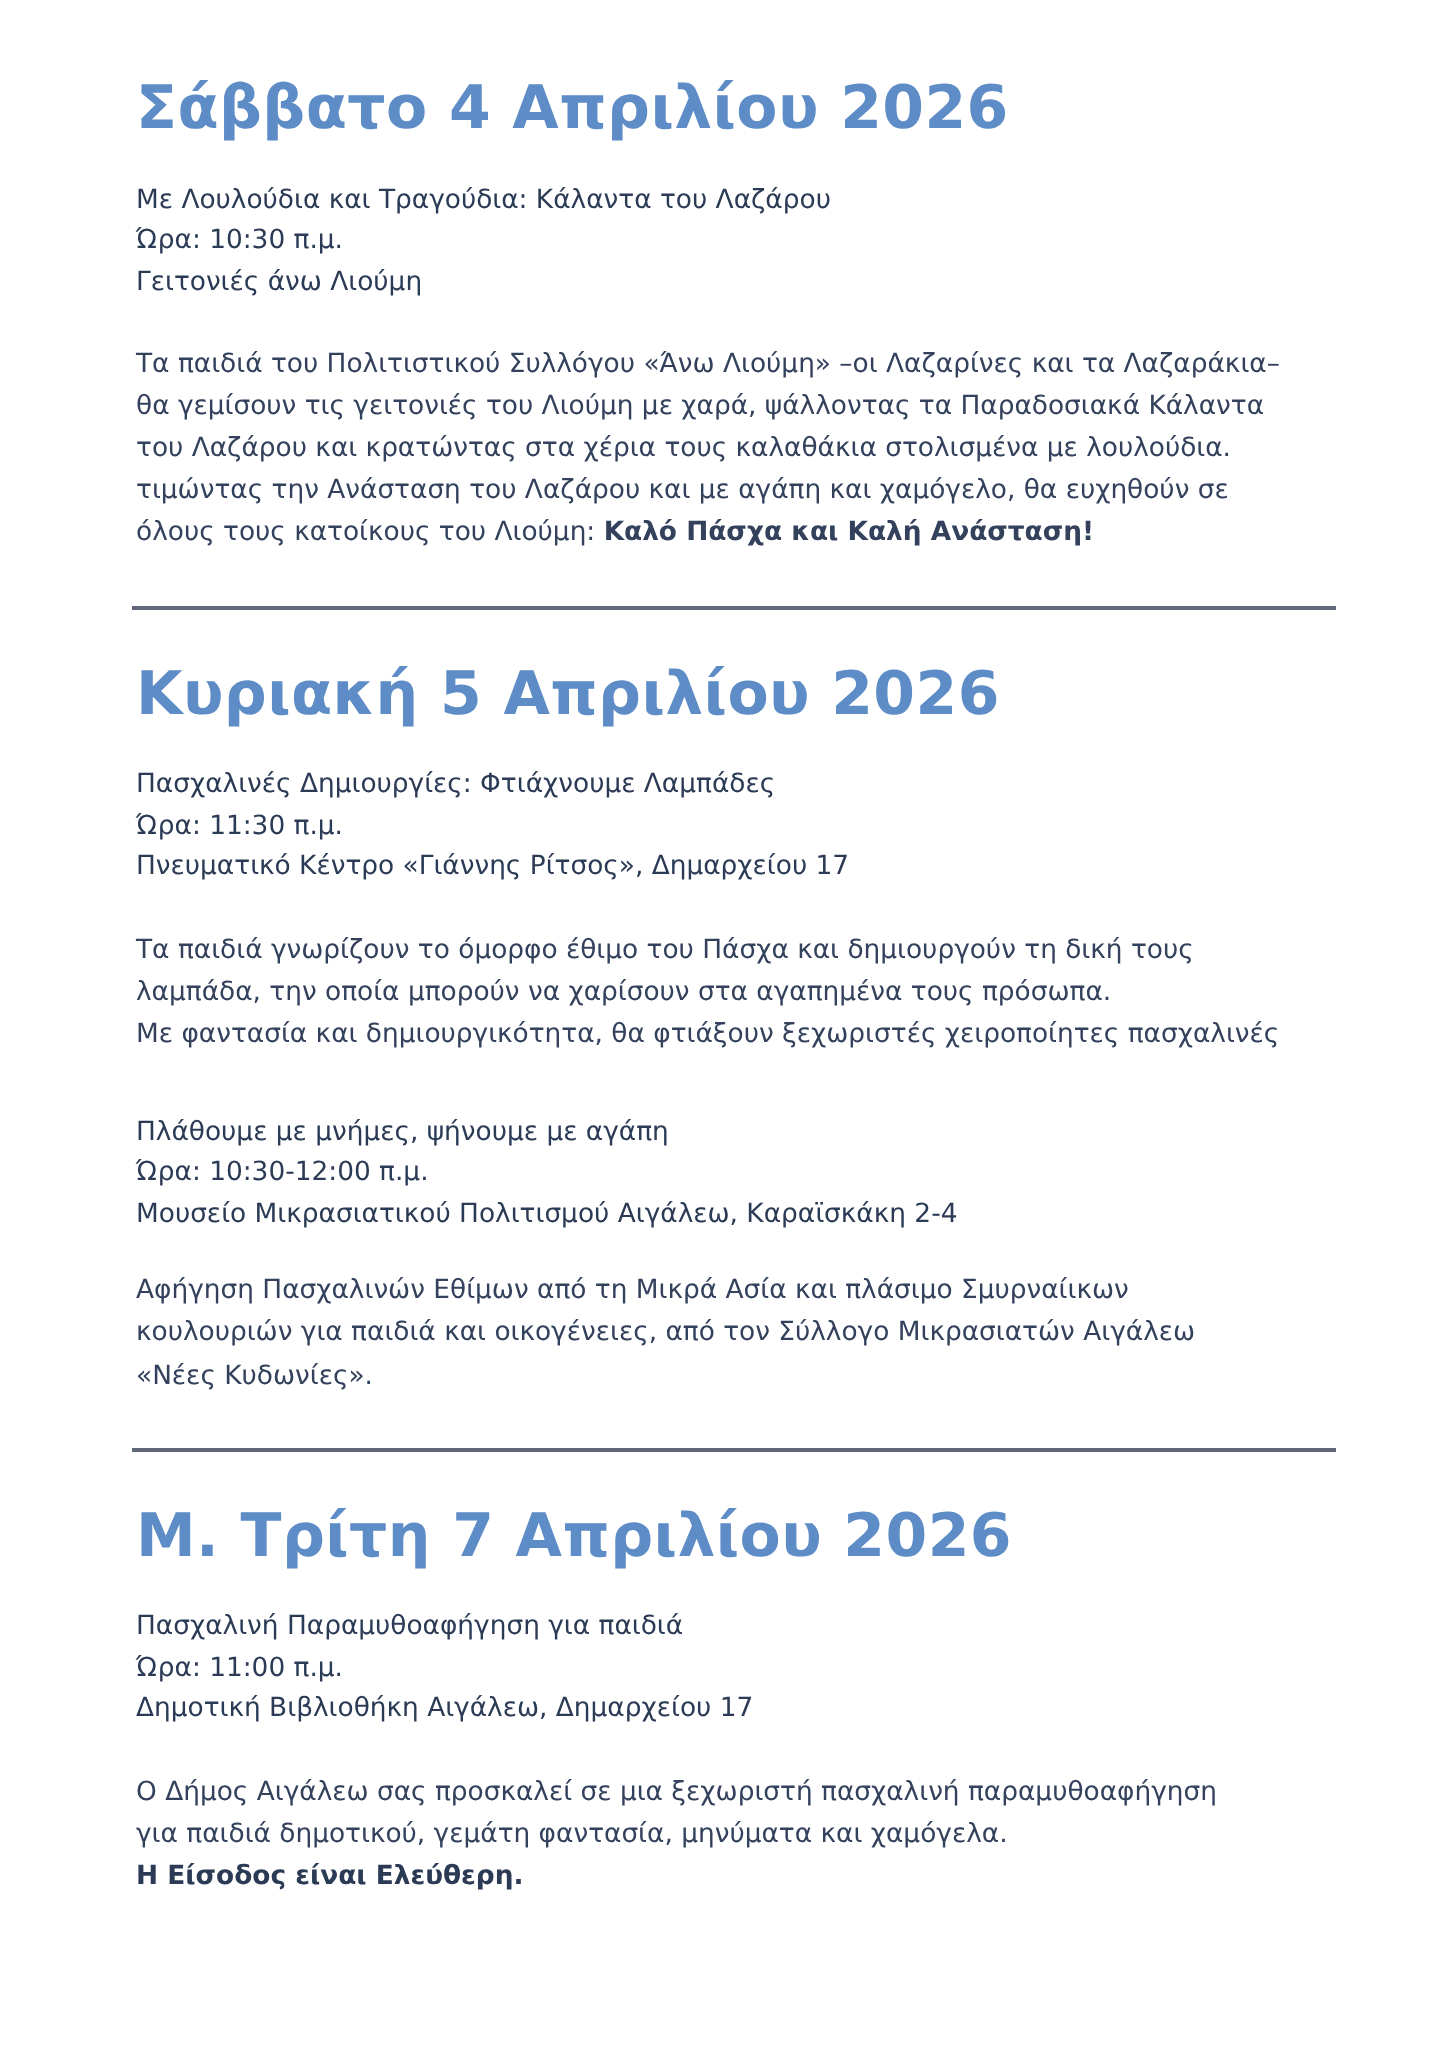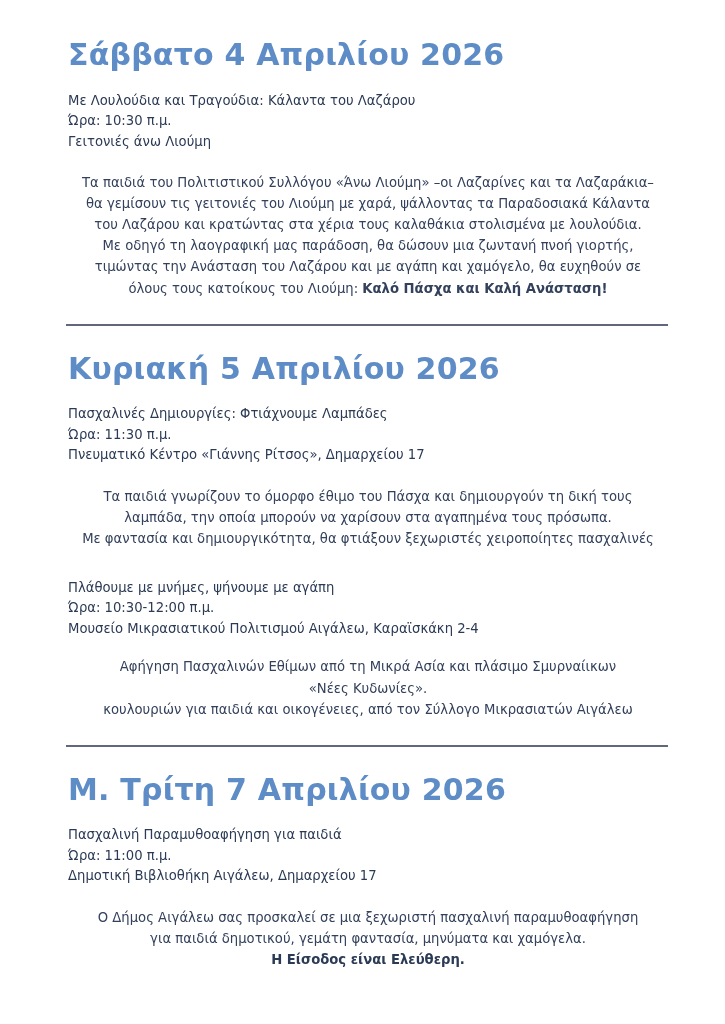--- a/index.html
+++ b/index.html
@@ -50,21 +50,20 @@
   }
   .body-text {
     font-size: 13.2px;
     font-weight: normal;
     line-height: 1.60;
     color: #33415c;
     margin: 0;
   }
   .body-text .line {
     display: block;
-    text-align: center;
   }
   .body-text .line.bold {
     font-weight: bold;
     color: #2b3a55;
   }
   hr.divider {
     border: none;
     border-top: 2px solid #61687c;
     height: 0;
     margin: 0;
@@ -94,21 +93,20 @@
       <p class="details">
         <span class="line">Με Λουλούδια και Τραγούδια: Κάλαντα του Λαζάρου</span>
         <span class="line">Ώρα: 10:30 π.μ.</span>
         <span class="line">Γειτονιές άνω Λιούμη</span>
       </p>
       <div class="gap-details-to-body"></div>
       <p class="body-text">
         <span class="line">Τα παιδιά του Πολιτιστικού Συλλόγου «Άνω Λιούμη» –οι Λαζαρίνες και τα Λαζαράκια–</span>
         <span class="line">θα γεμίσουν τις γειτονιές του Λιούμη με χαρά, ψάλλοντας τα Παραδοσιακά Κάλαντα</span>
         <span class="line">του Λαζάρου και κρατώντας στα χέρια τους καλαθάκια στολισμένα με λουλούδια.</span>
-        <span class="line">Με οδηγό τη λαογραφική μας παράδοση, θα δώσουν μια ζωντανή πνοή γιορτής,</span>
         <span class="line">τιμώντας την Ανάσταση του Λαζάρου και με αγάπη και χαμόγελο, θα ευχηθούν σε</span>
         <span class="line"><span>όλους τους κατοίκους του Λιούμη: </span><strong>Καλό Πάσχα και Καλή Ανάσταση!</strong></span>
       </p>
     </div>
   </div>
 
   <div class="gap-body-to-divider"></div>
   <hr class="divider">
   <div class="gap-divider-to-head"></div>
 
@@ -133,22 +131,22 @@
 
     <div class="block">
       <p class="details">
         <span class="line">Πλάθουμε με μνήμες, ψήνουμε με αγάπη</span>
         <span class="line">Ώρα: 10:30-12:00 π.μ.</span>
         <span class="line">Μουσείο Μικρασιατικού Πολιτισμού Αιγάλεω, Καραϊσκάκη 2-4</span>
       </p>
       <div class="gap-sub-details-to-body"></div>
       <p class="body-text">
         <span class="line">Αφήγηση Πασχαλινών Εθίμων από τη Μικρά Ασία και πλάσιμο Σμυρναίικων</span>
+        <span class="line">κουλουριών για παιδιά και οικογένειες, από τον Σύλλογο Μικρασιατών Αιγάλεω</span>
         <span class="line">«Νέες Κυδωνίες».</span>
-        <span class="line">κουλουριών για παιδιά και οικογένειες, από τον Σύλλογο Μικρασιατών Αιγάλεω</span>
       </p>
     </div>
   </div>
 
   <div class="gap-body-to-divider"></div>
   <hr class="divider">
   <div class="gap-divider-to-head"></div>
 
   <div class="section">
     <h1 class="section-heading">Μ. Τρίτη 7 Απριλίου 2026</h1>

